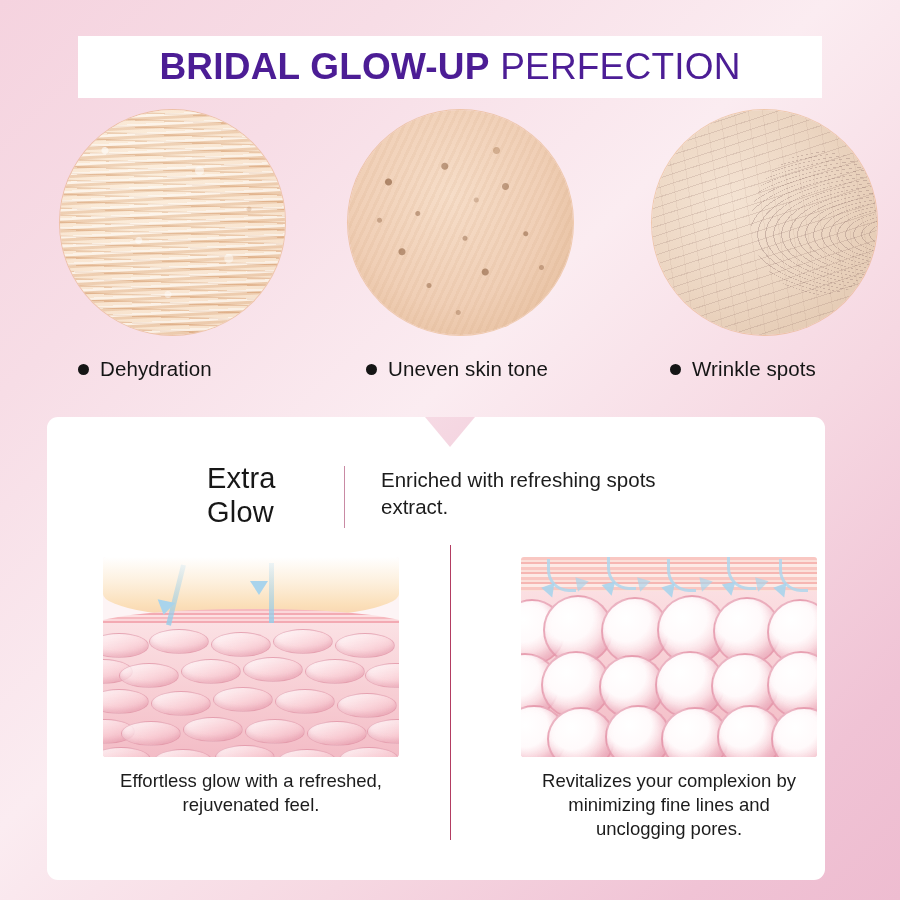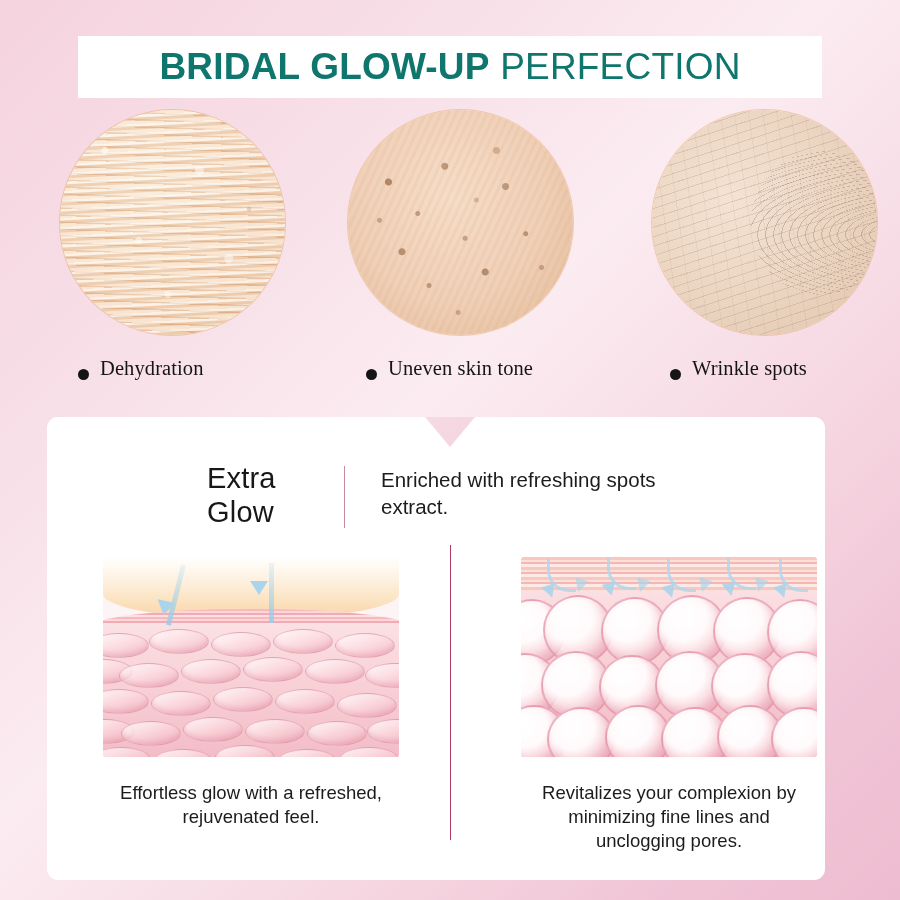--- a/index.html
+++ b/index.html
@@ -12,21 +12,21 @@
     position:relative;width:900px;height:900px;overflow:hidden;
     background:
       linear-gradient(135deg,#f5d3df 0%,#f7dde6 22%,#fbecf1 46%,#f6d8e2 68%,#f0c3d5 88%,#eebcd0 100%);
   }
   
   #title-banner{
     position:absolute;left:78px;top:36px;width:744px;height:62px;
     background:#ffffff;display:flex;align-items:center;justify-content:center;
   }
   #title-text{
-    font-size:37px;letter-spacing:.2px;color:#0f766e;white-space:nowrap;
+    font-size:37px;letter-spacing:.2px;color:#4c1d95;white-space:nowrap;
     font-family:"Liberation Sans", sans-serif;
     text-align:right;
   }
   #title-text .strong{font-weight:bold;}
   #title-text .light{font-weight:normal;}
   
   .concern{position:absolute;top:110px;width:230px;}
   .circle-wrap{
     width:225px;height:225px;border-radius:50%;overflow:hidden;position:relative;
     box-shadow:0 0 0 1px rgba(226,160,90,.45);
@@ -87,21 +87,21 @@
       repeating-linear-gradient(82deg, rgba(160,125,112,.10) 0 1px, transparent 1px 14px);
   }
   .skin-wrinkle::before{
     content:"";position:absolute;right:-6%;top:18%;width:62%;height:64%;
     background:
       repeating-radial-gradient(ellipse 150% 60% at 108% 58%,
         rgba(128,98,96,.30) 0 1px, transparent 1px 8px);
     border-radius:50%;
   }
   .concern-label{
-    display:flex;align-items:flex-end;gap:11px;margin-top:22px;padding-left:18px;font-family:Liberation Serif, serif;
+    display:flex;align-items:center;gap:11px;margin-top:22px;padding-left:18px;
   }
   .bullet{width:11px;height:11px;border-radius:50%;background:#151515;flex:none;}
   .concern-label .txt{font-size:20.5px;color:#151515;letter-spacing:.1px;}
   
   #info-card{
     position:absolute;left:47px;top:417px;width:778px;height:463px;
     background:#ffffff;border-radius:11px;
   }
   #card-notch{
     position:absolute;left:425px;top:417px;width:50px;height:30px;
@@ -180,21 +180,21 @@
   }
   .arr-small{
     position:absolute;width:0;height:0;border-left:7px solid transparent;
     border-right:7px solid transparent;border-top:13px solid rgba(168,212,236,.9);
   }
   .arr-curve{
     position:absolute;width:26px;height:30px;border-left:3px solid rgba(176,216,238,.85);
     border-bottom:3px solid rgba(176,216,238,.85);border-radius:0 0 0 22px;
   }
   .caption{
-    margin-top:24px;text-align:center;font-size:18.5px;line-height:1.3;color:#1c1c1c;
+    margin-top:12px;text-align:center;font-size:18.5px;line-height:1.3;color:#1c1c1c;
   }
 </style>
 </head>
 <body>
 
 <div id="poster">
 
   <div id="title-banner">
     <div id="title-text">
       <span class="strong">BRIDAL GLOW-UP</span>

